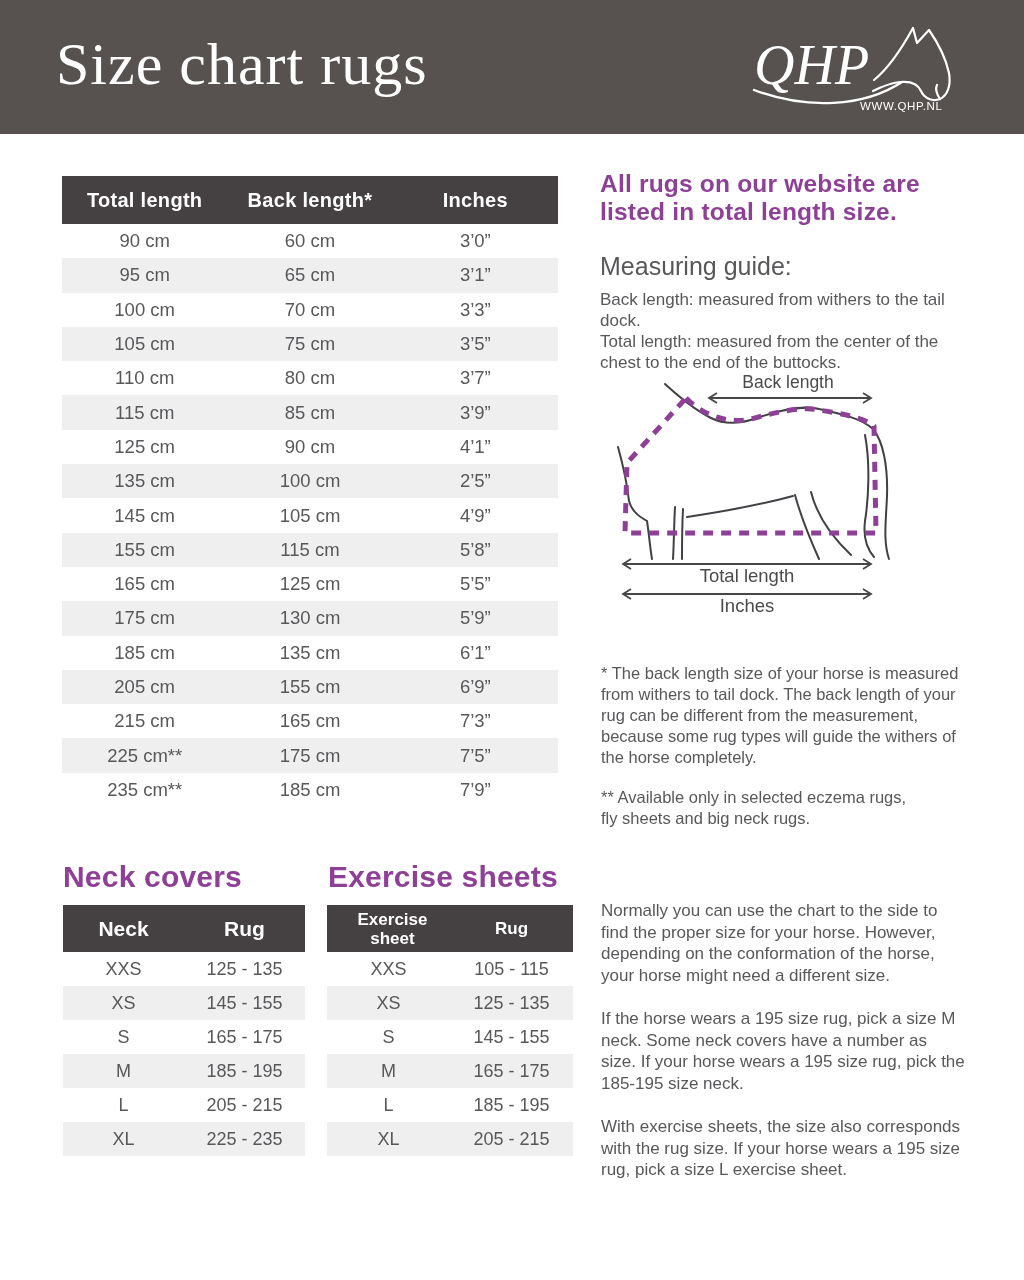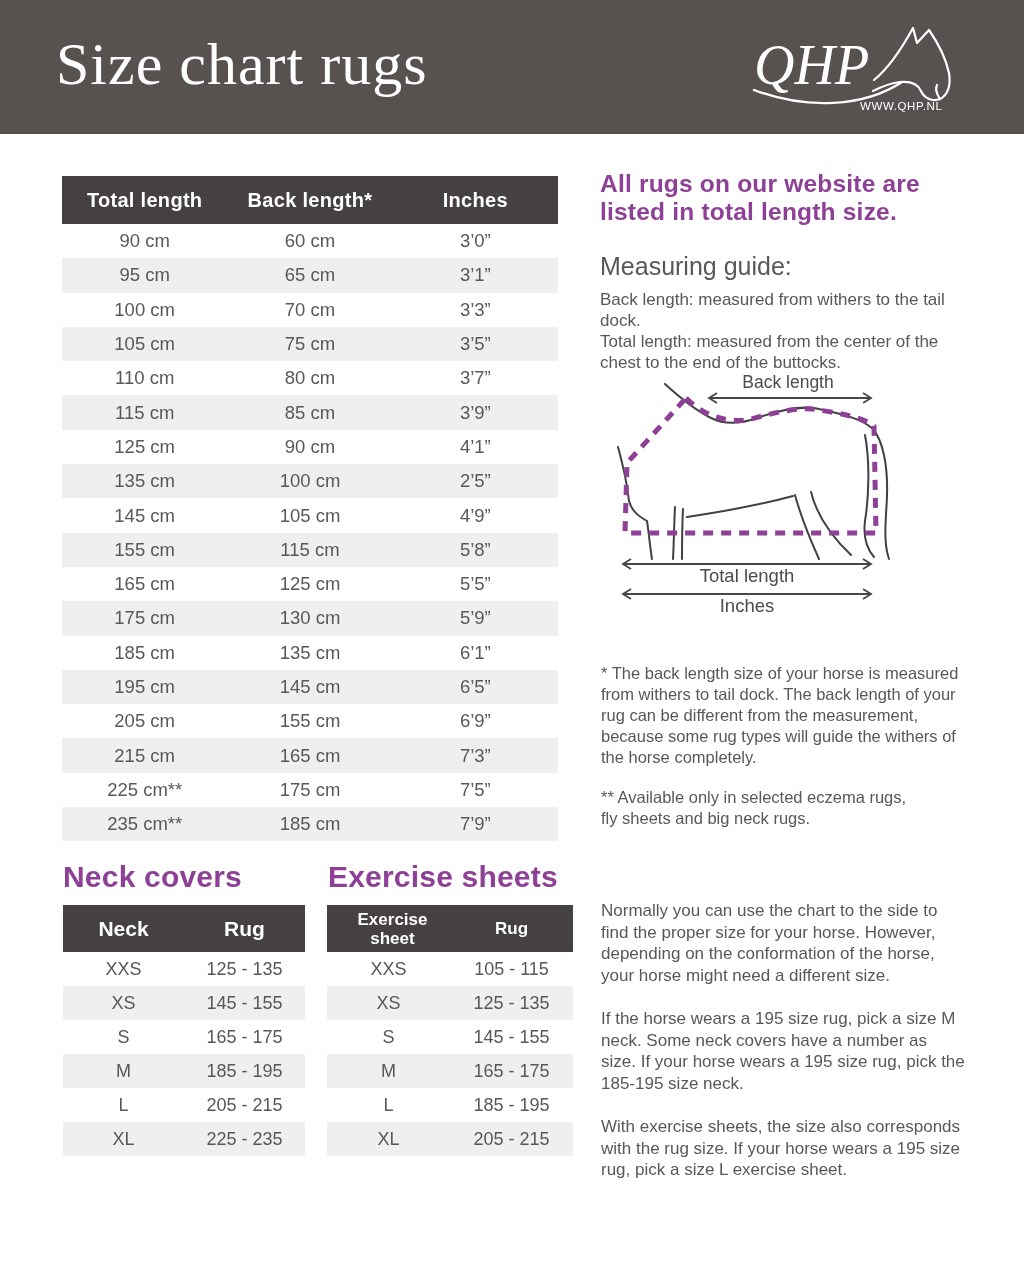--- a/index.html
+++ b/index.html
@@ -164,25 +164,20 @@
           <td>130 cm</td>
           <td>5’9”</td>
         </tr>
 
         <tr>
           <td>185 cm</td>
           <td>135 cm</td>
           <td>6’1”</td>
         </tr>
 
-        <tr>
-          <td>195 cm</td>
-          <td>145 cm</td>
-          <td>6’5”</td>
-        </tr>
 
         <tr>
           <td>205 cm</td>
           <td>155 cm</td>
           <td>6’9”</td>
         </tr>
 
         <tr>
           <td>215 cm</td>
           <td>165 cm</td>

